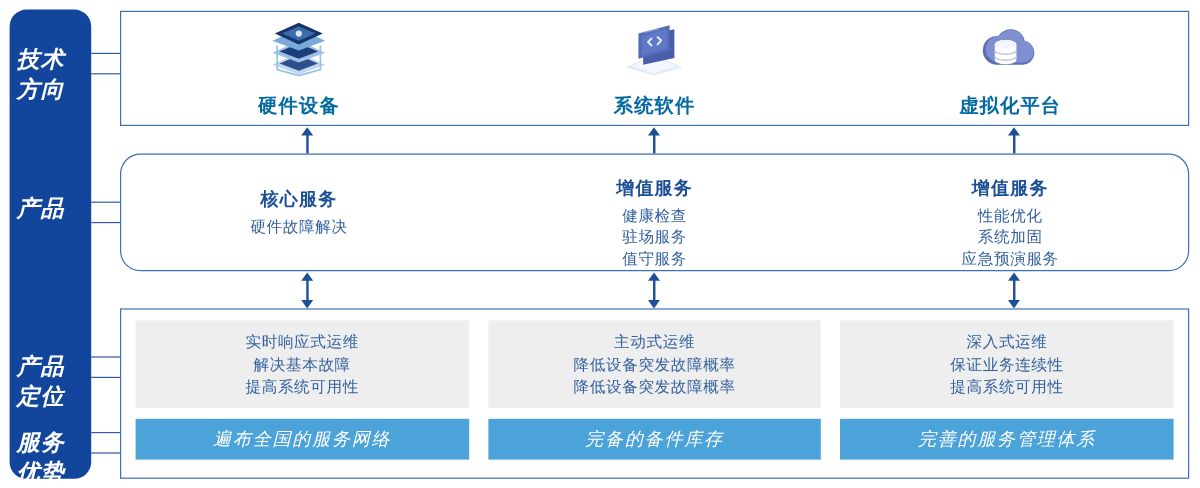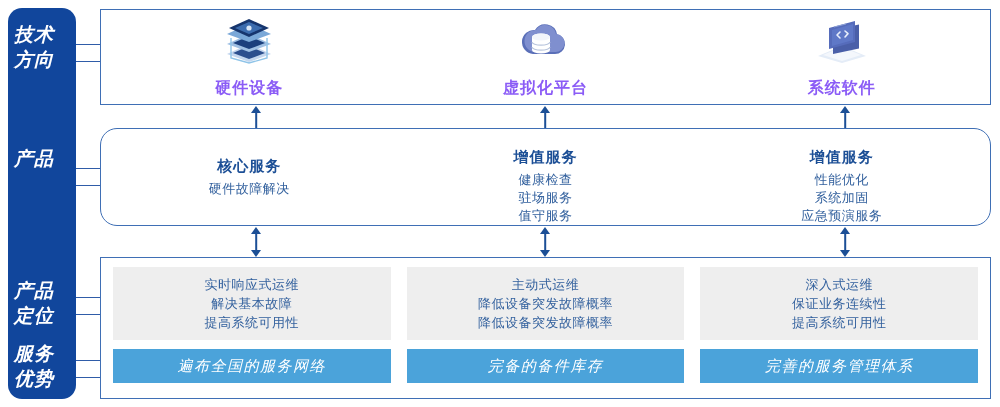--- a/index.html
+++ b/index.html
@@ -16,20 +16,21 @@
     position:absolute;left:8px;top:8px;width:68px;height:391px;
     background:#11469c;border-radius:14px;
     display:flex;flex-direction:column;
     align-items:center;
   }
   .rail-label{
     position:absolute;left:0;width:68px;
     color:#ffffff;font-style:italic;font-weight:700;
     font-size:19px;line-height:25px;text-align:center;
     letter-spacing:1px;
+    margin-top:16px;
   }
   .rail-label span{display:block;}
   .rl-1{top:22px;}
   .rl-2{top:146px;}
   .rl-3{top:278px;}
   .rl-4{top:341px;}
 
   
   .conn{position:absolute;height:0;border-top:1.4px solid #2f5ca8;}
 
@@ -44,21 +45,21 @@
   .panel-content{left:100px;top:128px;width:891px;height:98px;border-radius:17px;}
   .panel-bottom{left:100px;top:257px;width:891px;height:142px;}
 
   
   .tech-cols{display:flex;width:100%;height:100%;}
   .tech-col{flex:1;display:flex;flex-direction:column;
     align-items:center;justify-content:center;}
   .tech-icon{height:48px;display:flex;align-items:flex-end;justify-content:center;}
   .tech-name{
     margin-top:14px;
-    font-size:16px;font-weight:700;color:#8b5cf6;letter-spacing:1px;font-family:Liberation Mono, monospace;
+    font-size:16px;font-weight:700;color:#0369a1;letter-spacing:1px;font-family:Liberation Mono, monospace;
   }
 
   
   .content-cols{display:flex;width:100%;height:100%;}
   .content-col{flex:1;display:flex;flex-direction:column;
     align-items:center;justify-content:center;}
   .content-col.shift-up{justify-content:flex-start;padding-top:19px;}
   .content-title{
     font-size:15px;font-weight:700;color:#1c4f96;letter-spacing:1px;
     margin-bottom:4px;
@@ -155,49 +156,49 @@
             <polygon points="26,6 40,12 26,18 12,12" fill="#3c6cae"></polygon>
             <circle cx="26" cy="12" r="2.6" fill="#d9e6f6"></circle>
             <polyline points="8,22 8,42 26,47 44,42 44,22" fill="none" stroke="#8fc4e8" stroke-width="1.4"></polyline>
           </svg>
         </div>
         <div class="tech-name">硬件设备</div>
       </div>
 
       <div class="tech-col">
         <div class="tech-icon">
-          <svg width="52" height="48" viewBox="0 0 52 48">
-            <path d="M14 38 h22 a10 10 0 0 0 2 -19.8 A12 12 0 0 0 16 14 a9 9 0 0 0 -2 24 z" fill="#5a6fb8"></path>
-            <path d="M16 36 h20 a9 9 0 0 0 1 -18 A11 11 0 0 0 17 14 a8 8 0 0 0 -1 22 z" fill="#7f8fcf"></path>
-            <ellipse cx="22" cy="21" rx="9" ry="3.6" fill="#ffffff"></ellipse>
-            <path d="M13 21 v13 a9 3.6 0 0 0 18 0 v-13 z" fill="#ffffff"></path>
-            <ellipse cx="22" cy="21" rx="9" ry="3.6" fill="#f2f5fb"></ellipse>
-            <path d="M13 26 a9 3.2 0 0 0 18 0" fill="none" stroke="#b9c5dd" stroke-width="1.2"></path>
-            <path d="M13 31 a9 3.2 0 0 0 18 0" fill="none" stroke="#b9c5dd" stroke-width="1.2"></path>
-          </svg>
-        </div>
-        <div class="tech-name">虚拟化平台</div>
-      </div>
-
-      <div class="tech-col">
-        <div class="tech-icon">
           <svg width="56" height="48" viewBox="0 0 56 48">
             <polygon points="28,30 52,40 28,47 4,40" fill="#e4ecf7"></polygon>
             <polygon points="28,31 47,39 28,45 9,39" fill="#f4f7fc"></polygon>
             <polygon points="17,6 43,6 43,30 17,30" fill="#4a5fa8" transform="skewY(-12) translate(2,12)"></polygon>
             <polygon points="15,12 41,5 41,26 15,33" fill="#566cbb"></polygon>
             <polygon points="18,14 39,8 39,24 18,30" fill="#5f78c7"></polygon>
             <path d="M26 16 l-3 3 l3 3" fill="none" stroke="#e8eefb" stroke-width="1.6" stroke-linecap="round" stroke-linejoin="round"></path>
             <path d="M31 15 l3 2.6 l-3 3.4" fill="none" stroke="#e8eefb" stroke-width="1.6" stroke-linecap="round" stroke-linejoin="round"></path>
             <line x1="20" y1="11" x2="32" y2="8" stroke="#8fa3d8" stroke-width="1"></line>
           </svg>
         </div>
         <div class="tech-name">系统软件</div>
       </div>
 
+      <div class="tech-col">
+        <div class="tech-icon">
+          <svg width="52" height="48" viewBox="0 0 52 48">
+            <path d="M14 38 h22 a10 10 0 0 0 2 -19.8 A12 12 0 0 0 16 14 a9 9 0 0 0 -2 24 z" fill="#5a6fb8"></path>
+            <path d="M16 36 h20 a9 9 0 0 0 1 -18 A11 11 0 0 0 17 14 a8 8 0 0 0 -1 22 z" fill="#7f8fcf"></path>
+            <ellipse cx="22" cy="21" rx="9" ry="3.6" fill="#ffffff"></ellipse>
+            <path d="M13 21 v13 a9 3.6 0 0 0 18 0 v-13 z" fill="#ffffff"></path>
+            <ellipse cx="22" cy="21" rx="9" ry="3.6" fill="#f2f5fb"></ellipse>
+            <path d="M13 26 a9 3.2 0 0 0 18 0" fill="none" stroke="#b9c5dd" stroke-width="1.2"></path>
+            <path d="M13 31 a9 3.2 0 0 0 18 0" fill="none" stroke="#b9c5dd" stroke-width="1.2"></path>
+          </svg>
+        </div>
+        <div class="tech-name">虚拟化平台</div>
+      </div>
+
     </div>
   </div>
 
   <div class="arrow a-up" style="left:249px;">
     <div class="head head-up"></div>
       <div class="shaft"></div>
   </div>
   <div class="arrow a-up" style="left:538px;">
     <div class="head head-up"></div>
       <div class="shaft"></div>

